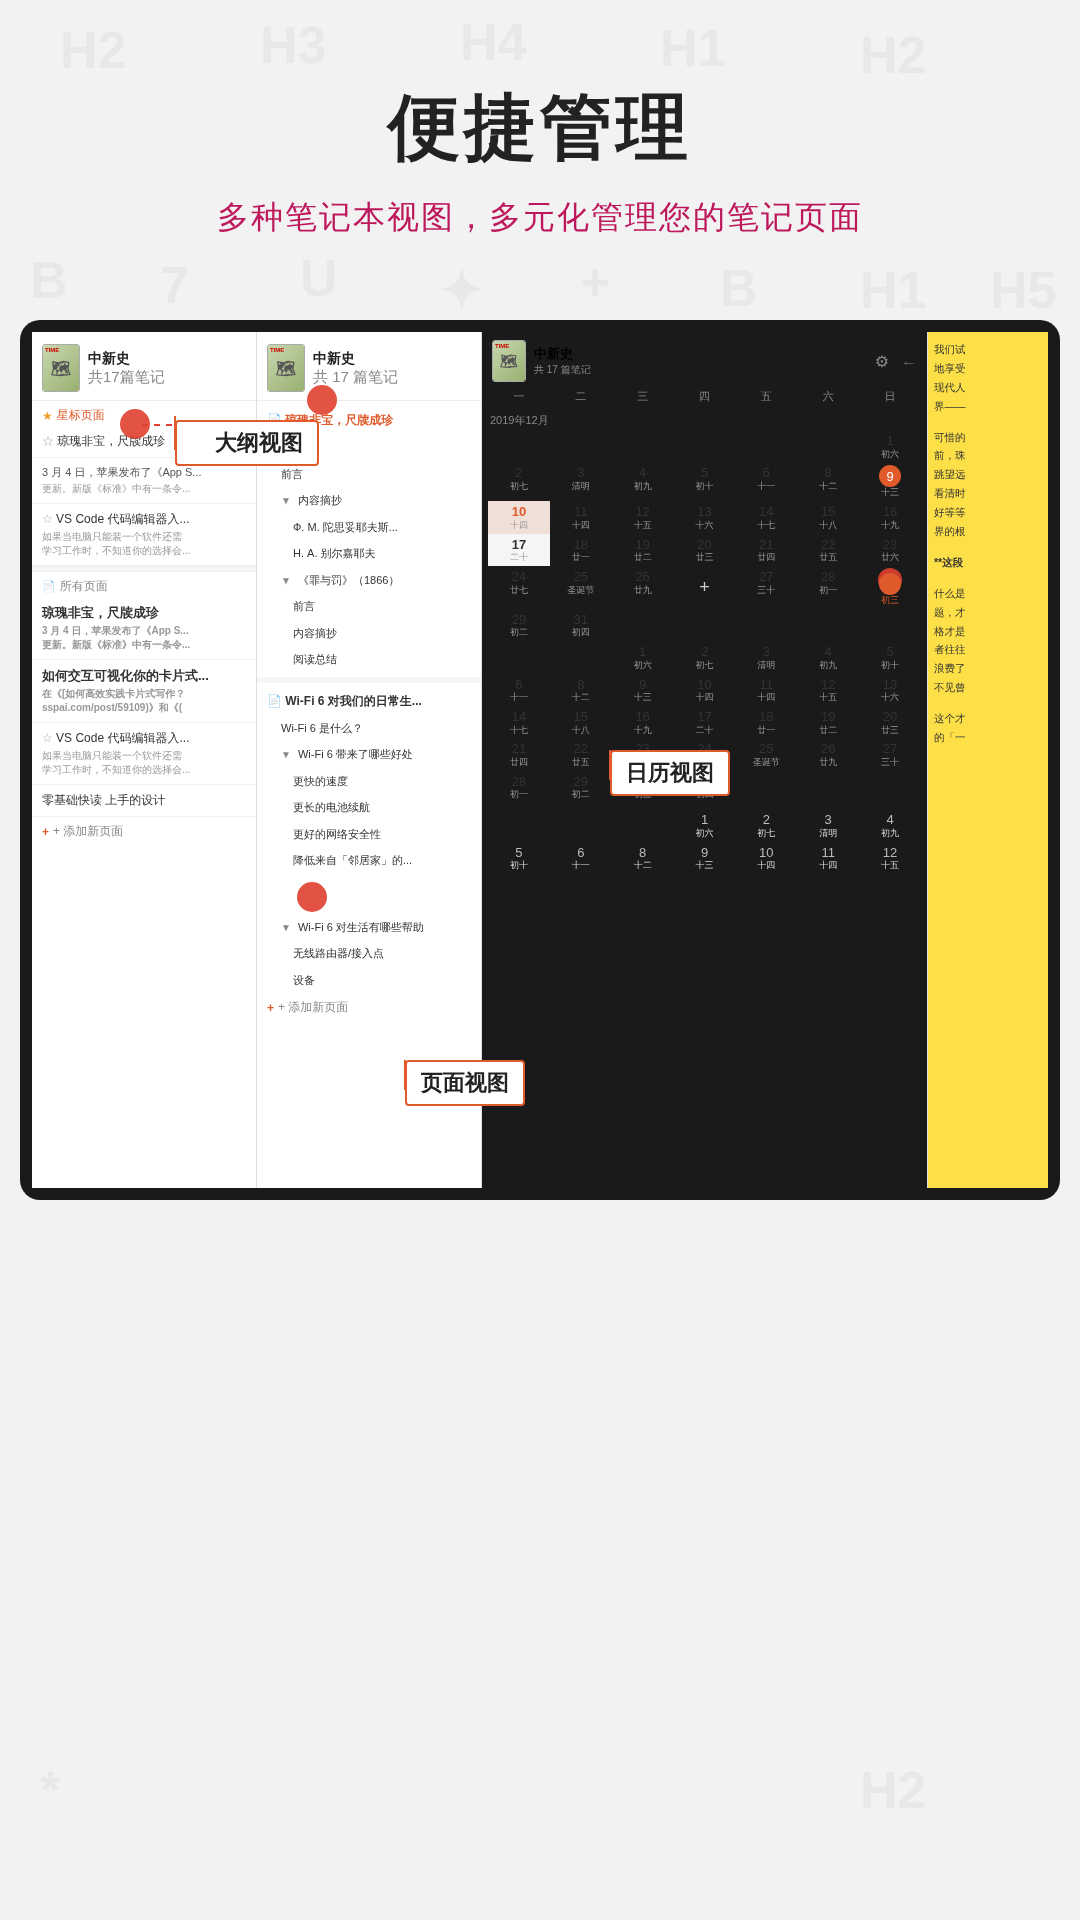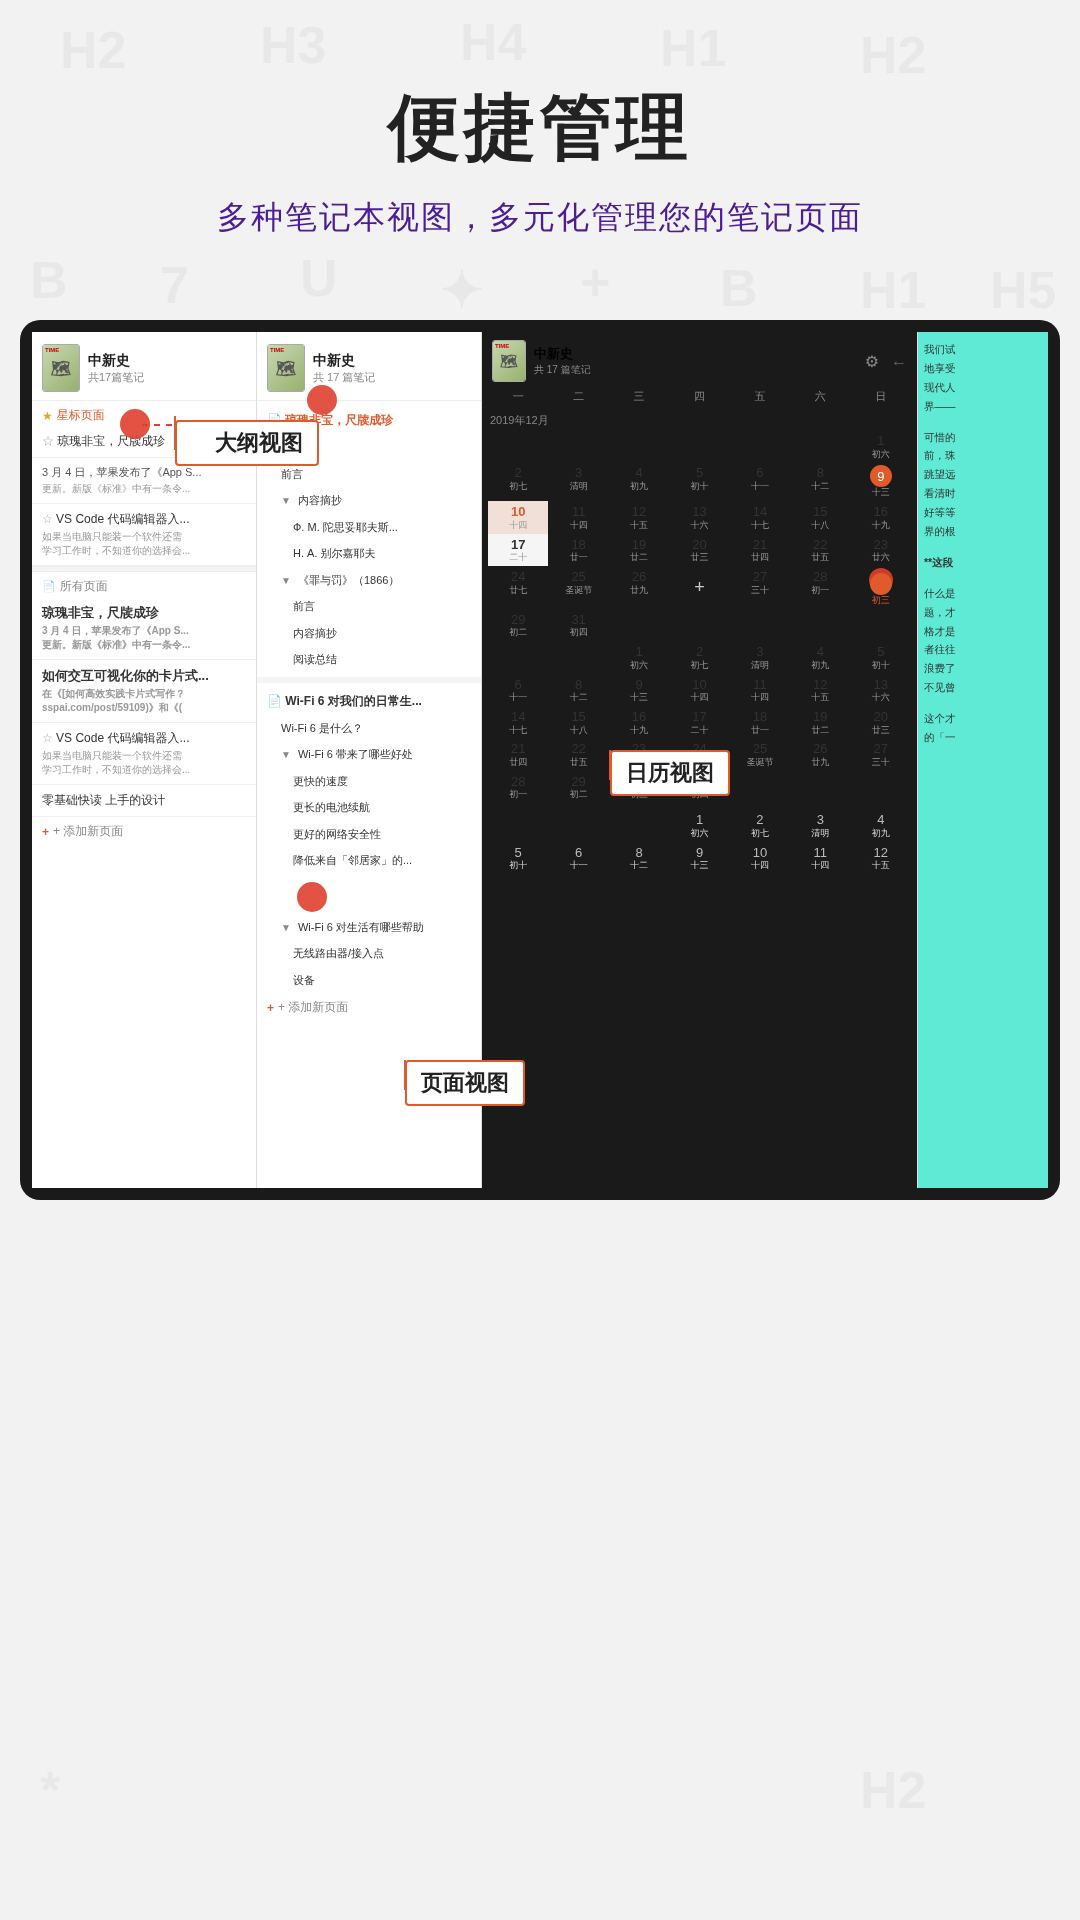--- a/index.html
+++ b/index.html
@@ -37,21 +37,21 @@
     }
     .hero-title {
       font-size: 72px;
       font-weight: 700;
       color: #222;
       letter-spacing: 4px;
       margin-bottom: 20px;
     }
     .hero-subtitle {
       font-size: 32px;
-      color: #4c1d95;
+      color: #be185d;
       letter-spacing: 2px;
     }
 
     
     .mockup-area {
       position: relative;
       z-index: 1;
       margin: 40px auto 0;
       width: 1060px;
       padding: 0 10px;
@@ -86,23 +86,23 @@
     .panel-right {
       flex: 1;
       display: flex;
     }
     .panel-calendar {
       flex: 1;
       overflow: hidden;
       border-right: 1px solid #e0e0e0;
     }
     .panel-text {
-      width: 130px;
+      width: 120px;
       overflow: hidden;
-      background: #5eead4;
+      background: #fde047;
       padding: 8px 6px;
       font-size: 11px;
       color: #333;
       line-height: 1.7;
     }
 
     
     .nb-header {
       display: flex;
       align-items: center;
@@ -133,21 +133,21 @@
       display: flex;
       align-items: center;
       justify-content: center;
     }
     .nb-info h3 {
       font-size: 14px;
       font-weight: 600;
       color: #222;
     }
     .nb-info p {
-      font-size: 11px;
+      font-size: 15px;
       color: #888;
     }
 
     
     .panel-section-label {
       font-size: 12px;
       color: #e05a2b;
       padding: 6px 10px 2px;
       display: flex;
       align-items: center;

